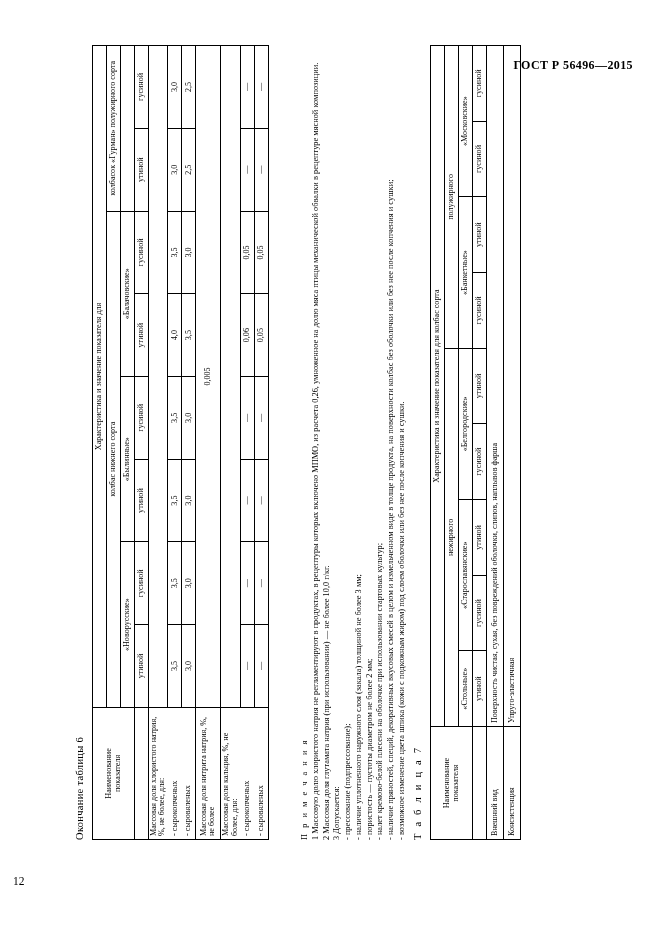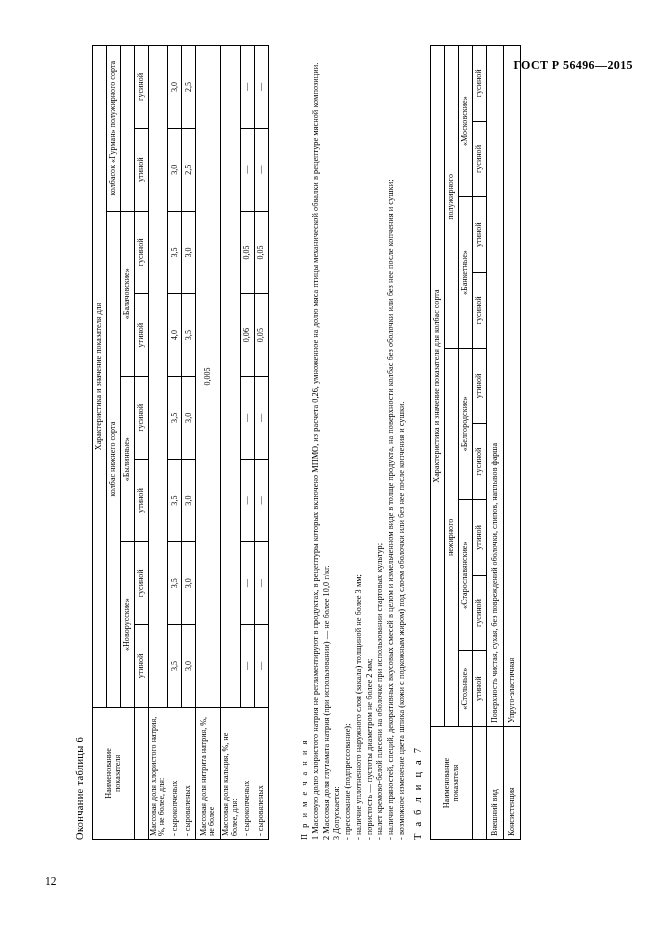--- a/index.html
+++ b/index.html
@@ -17,21 +17,21 @@
     position:absolute;
     top:58px; right:28px;
     font-family:"Liberation Serif", serif;
     font-size:12px;
     font-weight:bold;
     letter-spacing:0.4px;
   }
 
   .page-num{
     position:absolute;
-    left:45px; bottom:48px;
+    left:13px; bottom:48px;
     font-size:11.5px;
   }
 
   
   .rot-wrap{
     position:absolute;
     top:0; left:0;
     width:935px; height:661px;
     transform: rotate(-90deg) translate(-935px,0);
     transform-origin: top left;

